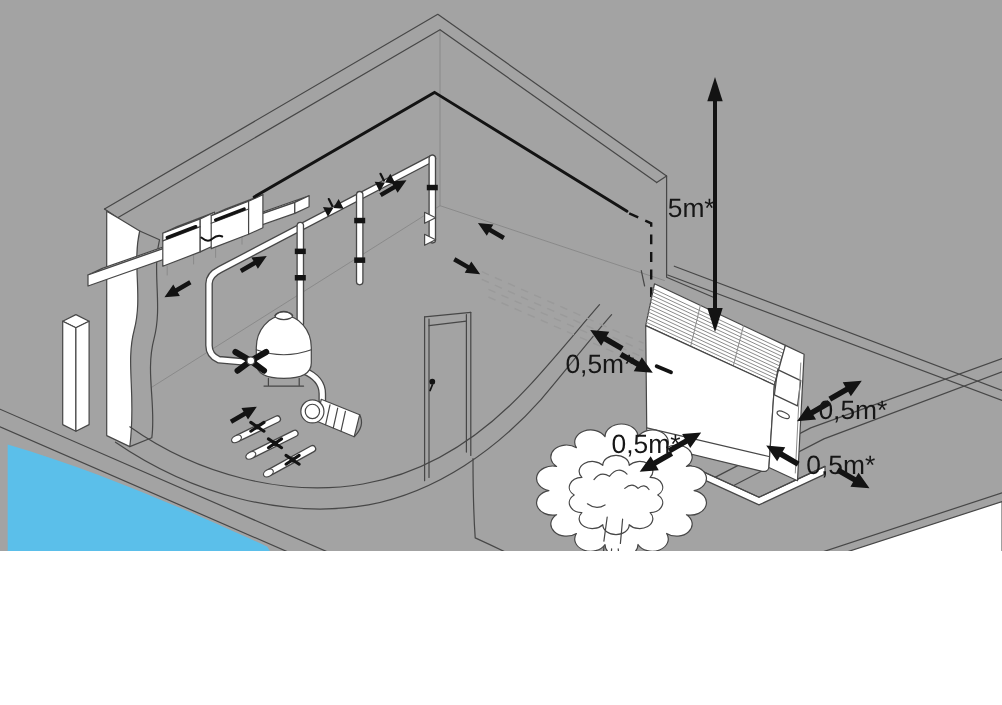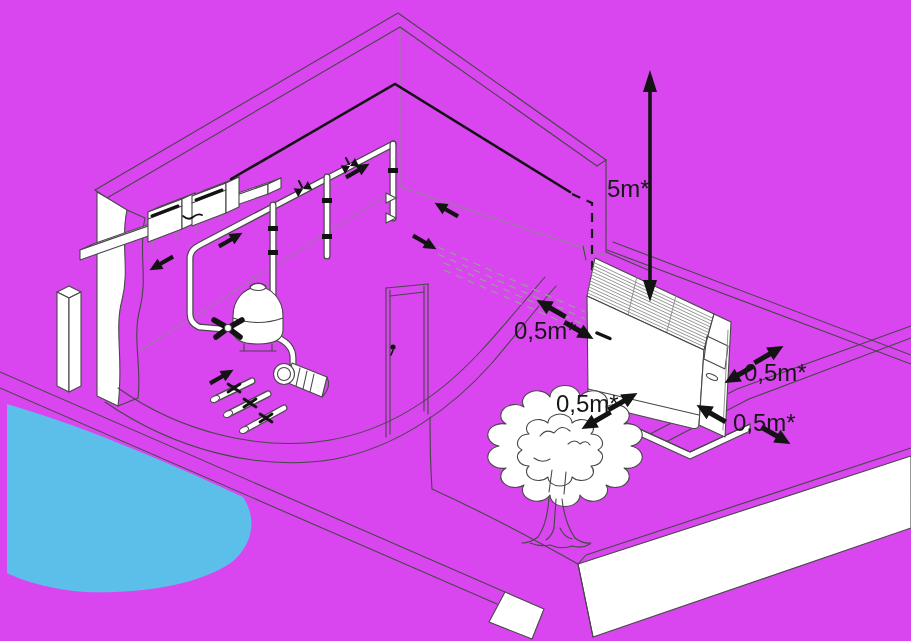--- a/index.html
+++ b/index.html
@@ -1,16 +1,16 @@
 <!DOCTYPE html>
 <html><head>
 <meta charset="utf-8">
 <style>
   html,body{margin:0;padding:0;background:#fff}
-  .stage{width:911px;height:641px;background:#d946ef;position:relative;overflow:hidden}
+  .stage{width:911px;height:501px;background:#a3a3a3;position:relative;overflow:hidden}
   svg{display:block}
   .ln{fill:none;stroke:#474747;stroke-width:1.1;stroke-linecap:round;stroke-linejoin:round}
   .lnw{fill:#fff;stroke:#474747;stroke-width:1.1;stroke-linejoin:round}
   .thin{fill:none;stroke:#8a8a8a;stroke-width:0.9;stroke-linecap:round}
   .pipe-o{fill:none;stroke:#474747;stroke-width:7;stroke-linecap:round;stroke-linejoin:round}
   .pipe-i{fill:none;stroke:#ffffff;stroke-width:4.6;stroke-linecap:round;stroke-linejoin:round}
   .blk{fill:#131313;stroke:none}
   .blkln{fill:none;stroke:#131313;stroke-linecap:round}
   .dash{fill:none;stroke:#131313;stroke-width:2.2;stroke-dasharray:9 7;stroke-linecap:butt}
   .pdash{fill:none;stroke:#9a9a9a;stroke-width:1.3;stroke-dasharray:7 6}

